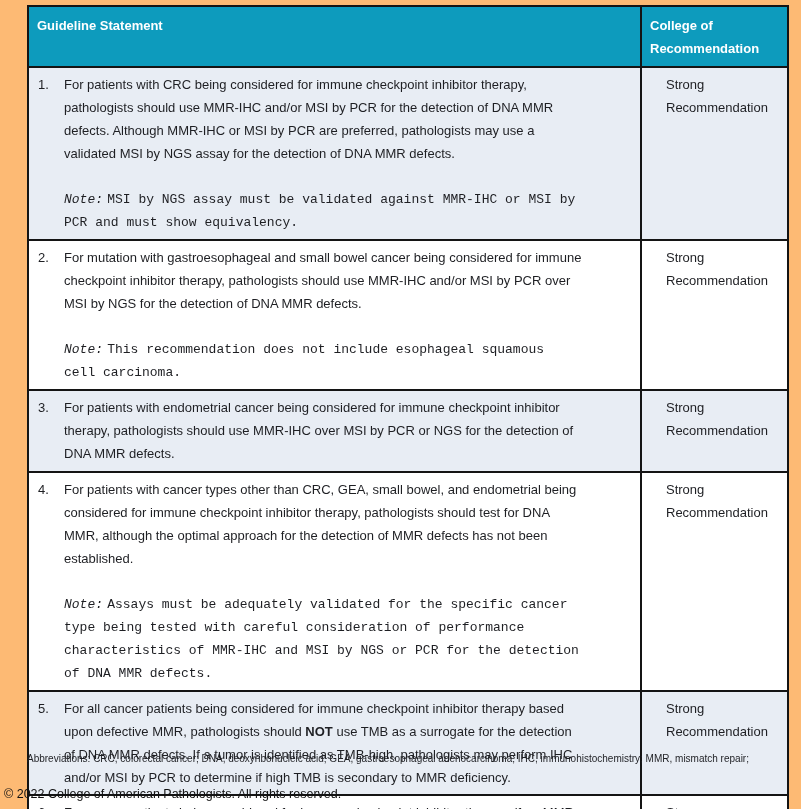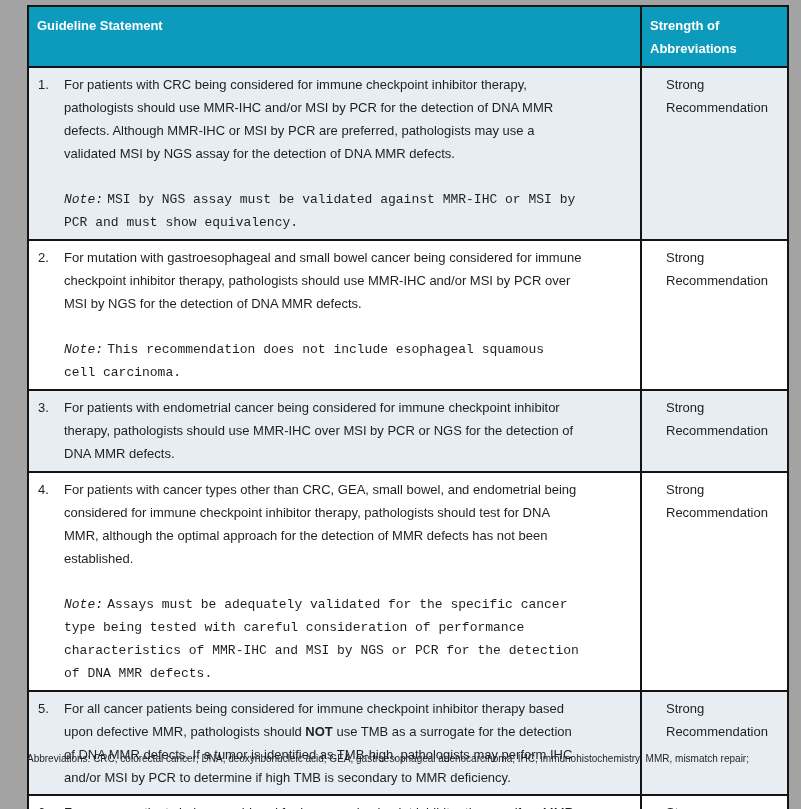--- a/index.html
+++ b/index.html
@@ -6,21 +6,21 @@
     margin: 0;
     padding: 0;
     background: #ffffff;
     font-family: "Liberation Sans", sans-serif;
     color: #1e1f23;
   }
   .page {
     position: relative;
     width: 801px;
     height: 809px;
-    background: #a3a3a3;
+    background: #fdba74;
     overflow: hidden;
   }
   table.guideline-table {
     position: absolute;
     left: 27px;
     top: 5px;
     width: 760px;
     border-collapse: collapse;
     table-layout: fixed;
   }
@@ -87,21 +87,21 @@
 <div class="page">
 
   <table class="guideline-table">
     <colgroup>
         <col class="c1">
         <col class="c2">
       </colgroup>
     <thead>
       <tr class="head-row">
         <th class="head-cell">Guideline Statement</th>
-        <th class="head-cell">Strength of Abbreviations</th>
+        <th class="head-cell">College of Recommendation</th>
       </tr>
     </thead>
     <tbody>
 
       <tr class="r1 alt">
         <td class="stmt-cell">
           <div class="stmt">
             <span class="num">1.</span>
             <div class="text">
               <p>For patients with CRC being considered for immune checkpoint inhibitor therapy, pathologists should use MMR-IHC and/or MSI by PCR for the detection of DNA MMR defects. Although MMR-IHC or MSI by PCR are preferred, pathologists may use a validated MSI by NGS assay for the detection of DNA MMR defects.</p>
@@ -174,14 +174,15 @@
         <td class="strength-cell">Strong Recommendation</td>
       </tr>
 
     </tbody>
   </table>
 
   <div class="abbrev">
     <div>Abbreviations: CRC, colorectal cancer; DNA, deoxyribonucleic acid; GEA, gastroesophageal adenocarcinoma; IHC, immunohistochemistry; MMR, mismatch repair;</div>
   </div>
 
+  <div class="copyright">© 2022 College of American Pathologists. All rights reserved.</div>
 
 </div>
 
 </body></html>

